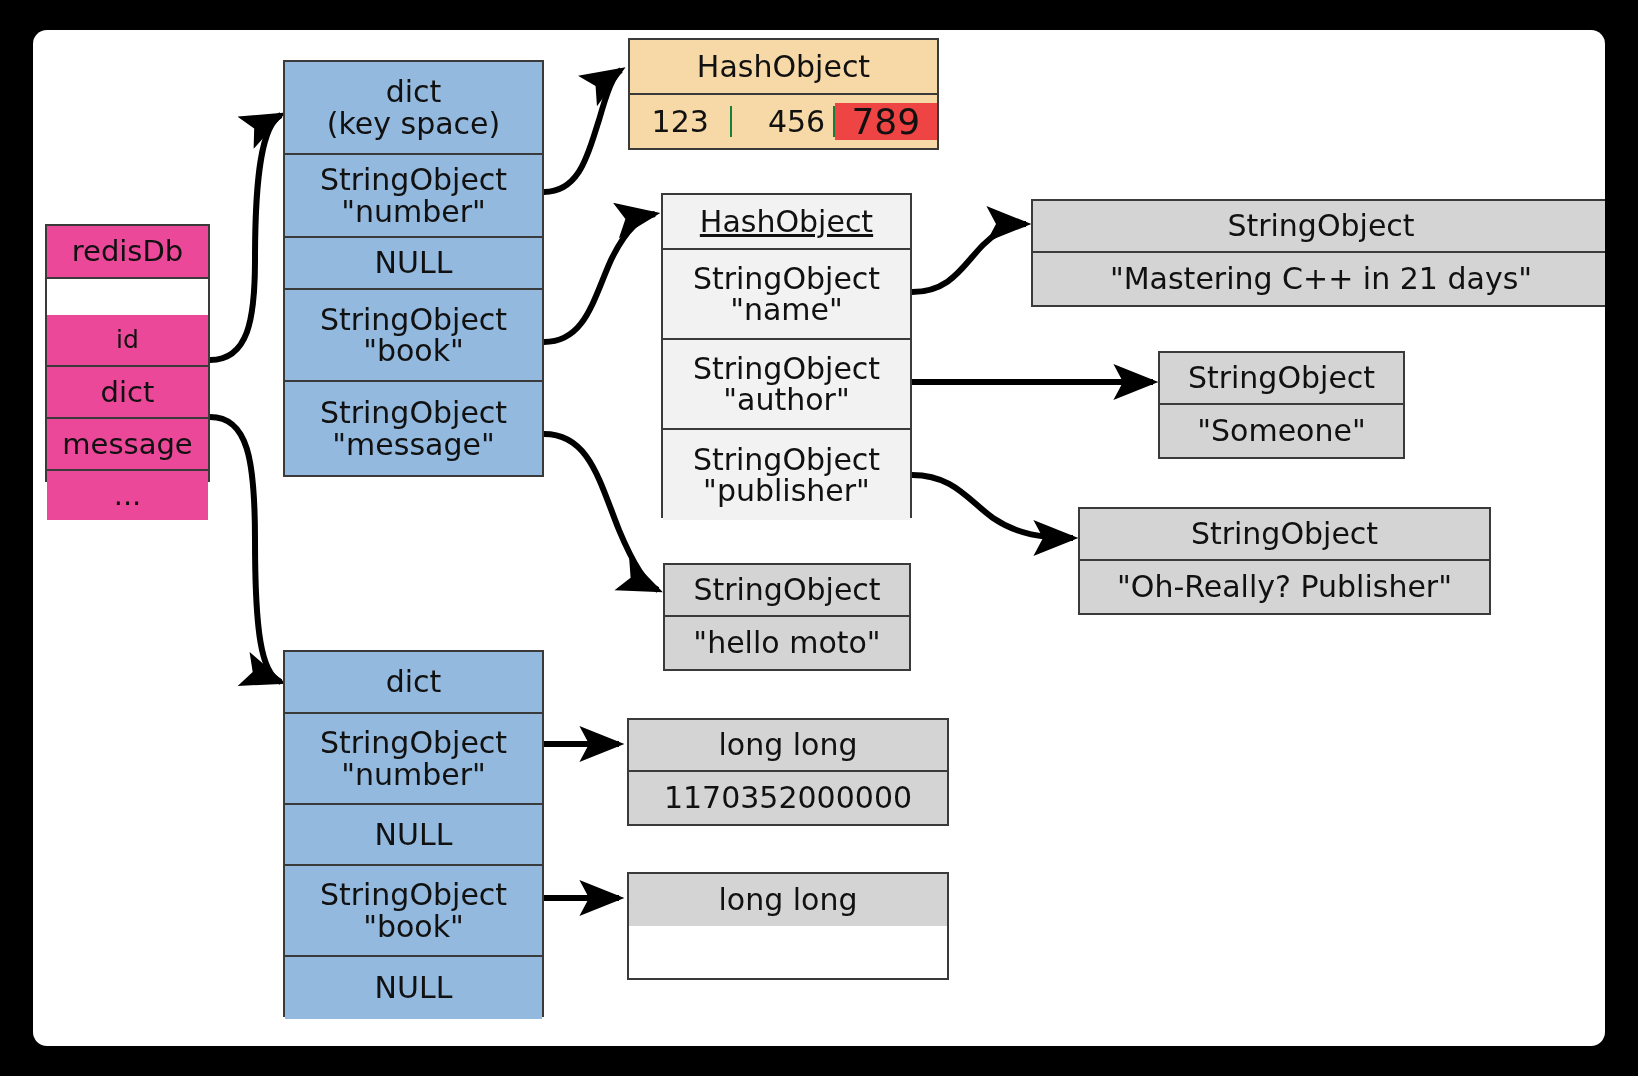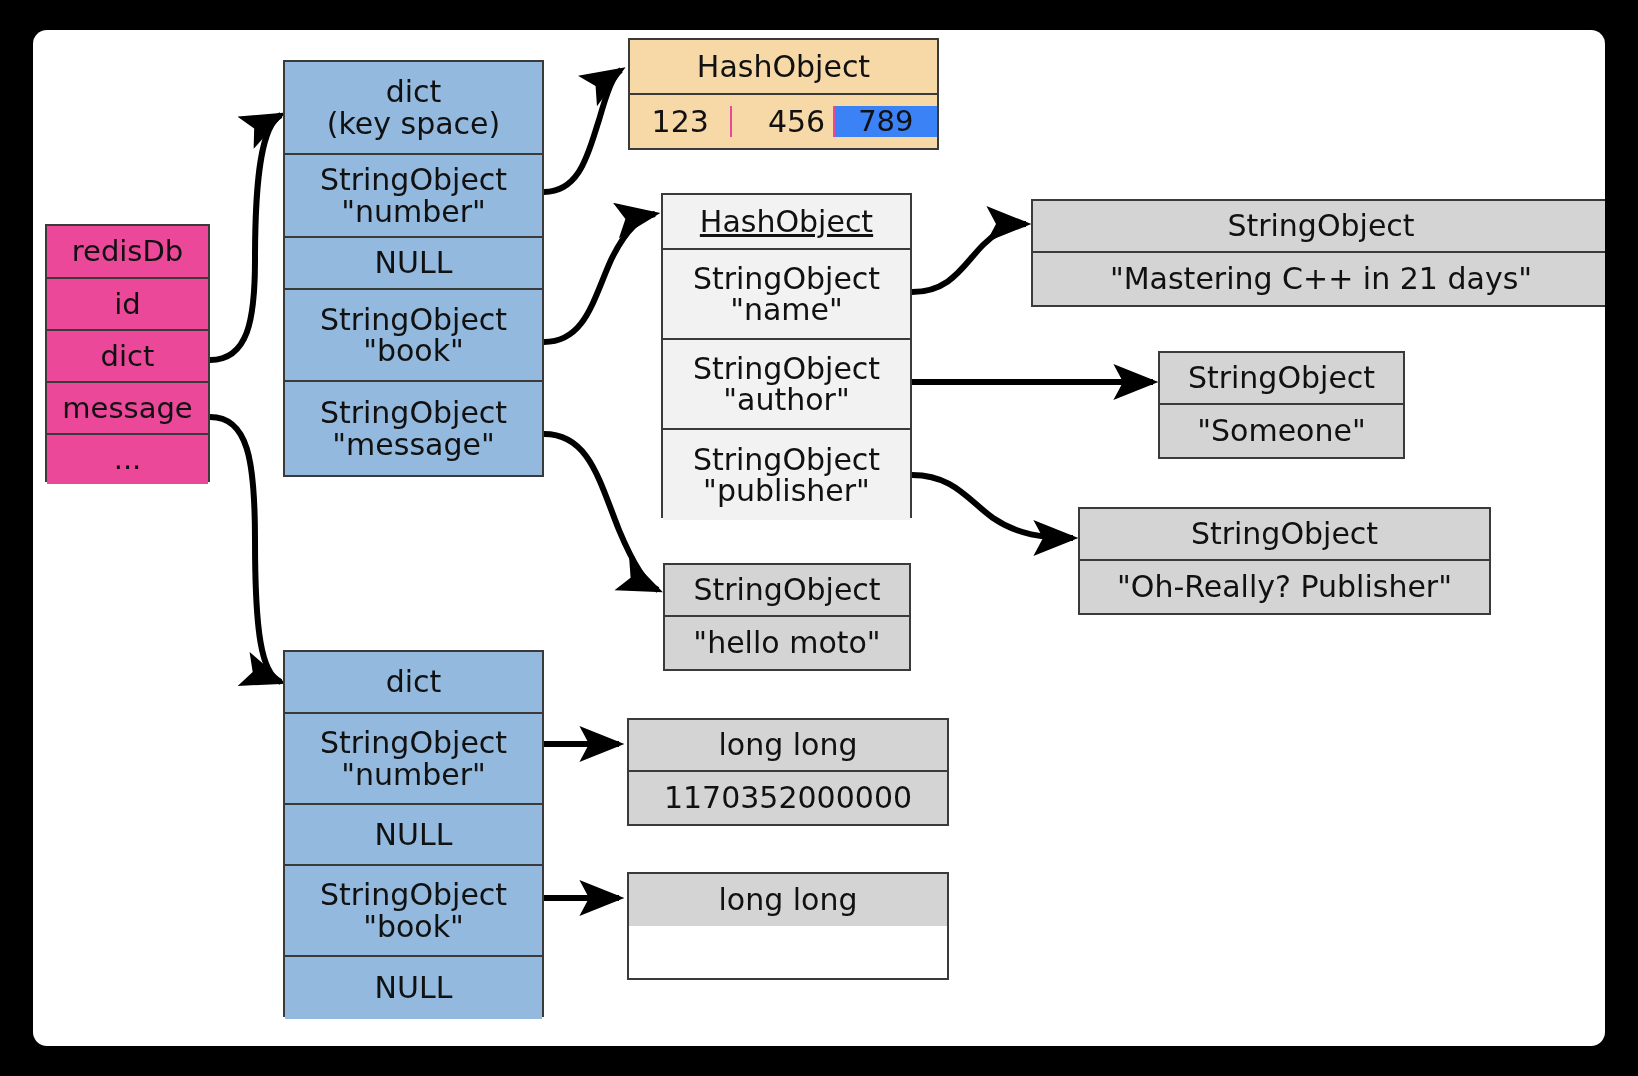--- a/index.html
+++ b/index.html
@@ -13,21 +13,21 @@
   .row{box-sizing:border-box;border-bottom:2px solid #3a3a3a;
        display:flex;align-items:center;justify-content:center;
        text-align:center;line-height:1.04;color:#111;white-space:pre;}
   .row:last-child{border-bottom:none;}
   .green .row{background:#ec4899;}
   .blue  .row{background:#93b9de;}
   .orange .row{background:#f7d9a8;}
   .gray  .row{background:#d4d4d4;}
   .white .row{background:#f2f2f2;}
   .hrow{display:flex;}
-  .hrow .cell{box-sizing:border-box;border-right:2px solid #ec4899;
+  .hrow .cell{box-sizing:border-box;border-right:2px solid #15803d;
         display:flex;align-items:center;justify-content:center;}
   .hrow .cell:last-child{border-right:none;}
   svg.arrows{position:absolute;left:0;top:0;width:1572px;height:1016px;
              pointer-events:none;}
   .ln{fill:none;stroke:#000;stroke-width:6;stroke-linecap:butt;}
 </style>
 </head>
 <body>
 
 <div id="frame">
@@ -56,21 +56,21 @@
 
     <path class="ln" marker-end="url(#ah)" d="M879,445 C920,445 935,470 960,488 C985,505 1010,508 1040,508"></path>
 
     <path class="ln" marker-end="url(#ah)" d="M511,714 L586,714"></path>
 
     <path class="ln" marker-end="url(#ah)" d="M511,868 L586,868"></path>
   </svg>
 
   <div class="node green" style="left:12px;top:194px;width:165px;height:258px;">
     <div class="row" style="height:53px;font-size:29px;">redisDb</div>
-    <div class="row" style="height:52px;font-size:29px;">id</div>
+    <div class="row" style="height:52px;font-size:25px;margin-top:36px;">id</div>
     <div class="row" style="height:52px;font-size:29px;">dict</div>
     <div class="row" style="height:52px;font-size:29px;">message</div>
     <div class="row" style="height:49px;font-size:29px;">...</div>
   </div>
 
   <div class="node blue" style="left:250px;top:30px;width:261px;height:417px;">
     <div class="row" style="height:93px;font-size:30px;">dict
 (key space)</div>
     <div class="row" style="height:83px;font-size:30px;">StringObject
 "number"</div>
@@ -79,21 +79,21 @@
 "book"</div>
     <div class="row" style="height:93px;font-size:30px;">StringObject
 "message"</div>
   </div>
 
   <div class="node orange" style="left:595px;top:8px;width:311px;height:112px;">
     <div class="row" style="height:55px;font-size:30px;">HashObject</div>
     <div class="row hrow" style="height:53px;border-bottom:none;padding:0;">
       <div class="cell" style="width:33.34%;font-size:30px;background:#f7d9a8;">123</div>
       <div class="cell" style="width:33.33%;font-size:30px;background:#f7d9a8;padding-left:28px;">456</div>
-      <div class="cell" style="width:33.33%;font-size:29px;background:#3b82f6;">789</div>
+      <div class="cell" style="width:33.33%;font-size:36px;background:#ef4444;">789</div>
     </div>
   </div>
 
   <div class="node white" style="left:628px;top:163px;width:251px;height:325px;">
     <div class="row" style="height:55px;font-size:30px;text-decoration:underline;">HashObject</div>
     <div class="row" style="height:90px;font-size:30px;">StringObject
 "name"</div>
     <div class="row" style="height:90px;font-size:30px;">StringObject
 "author"</div>
     <div class="row" style="height:90px;font-size:30px;">StringObject

